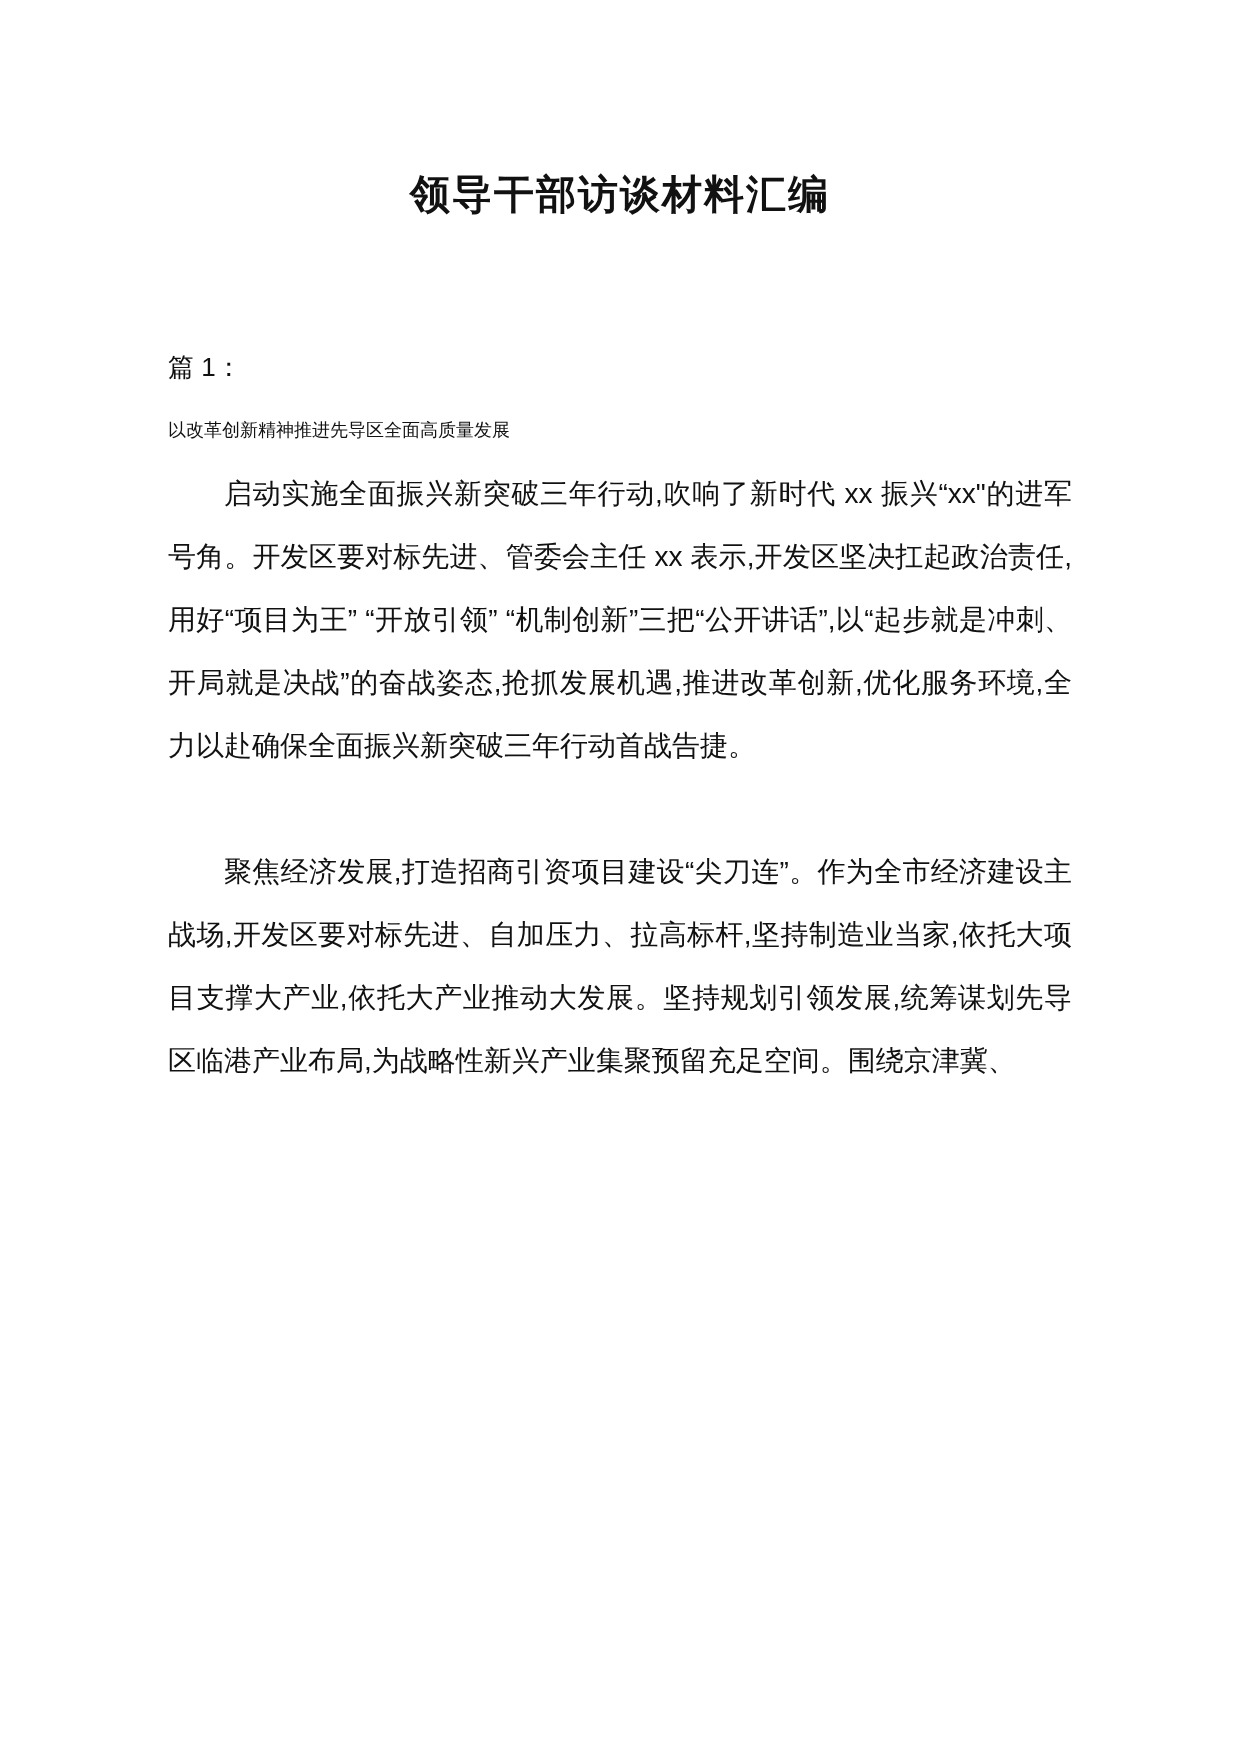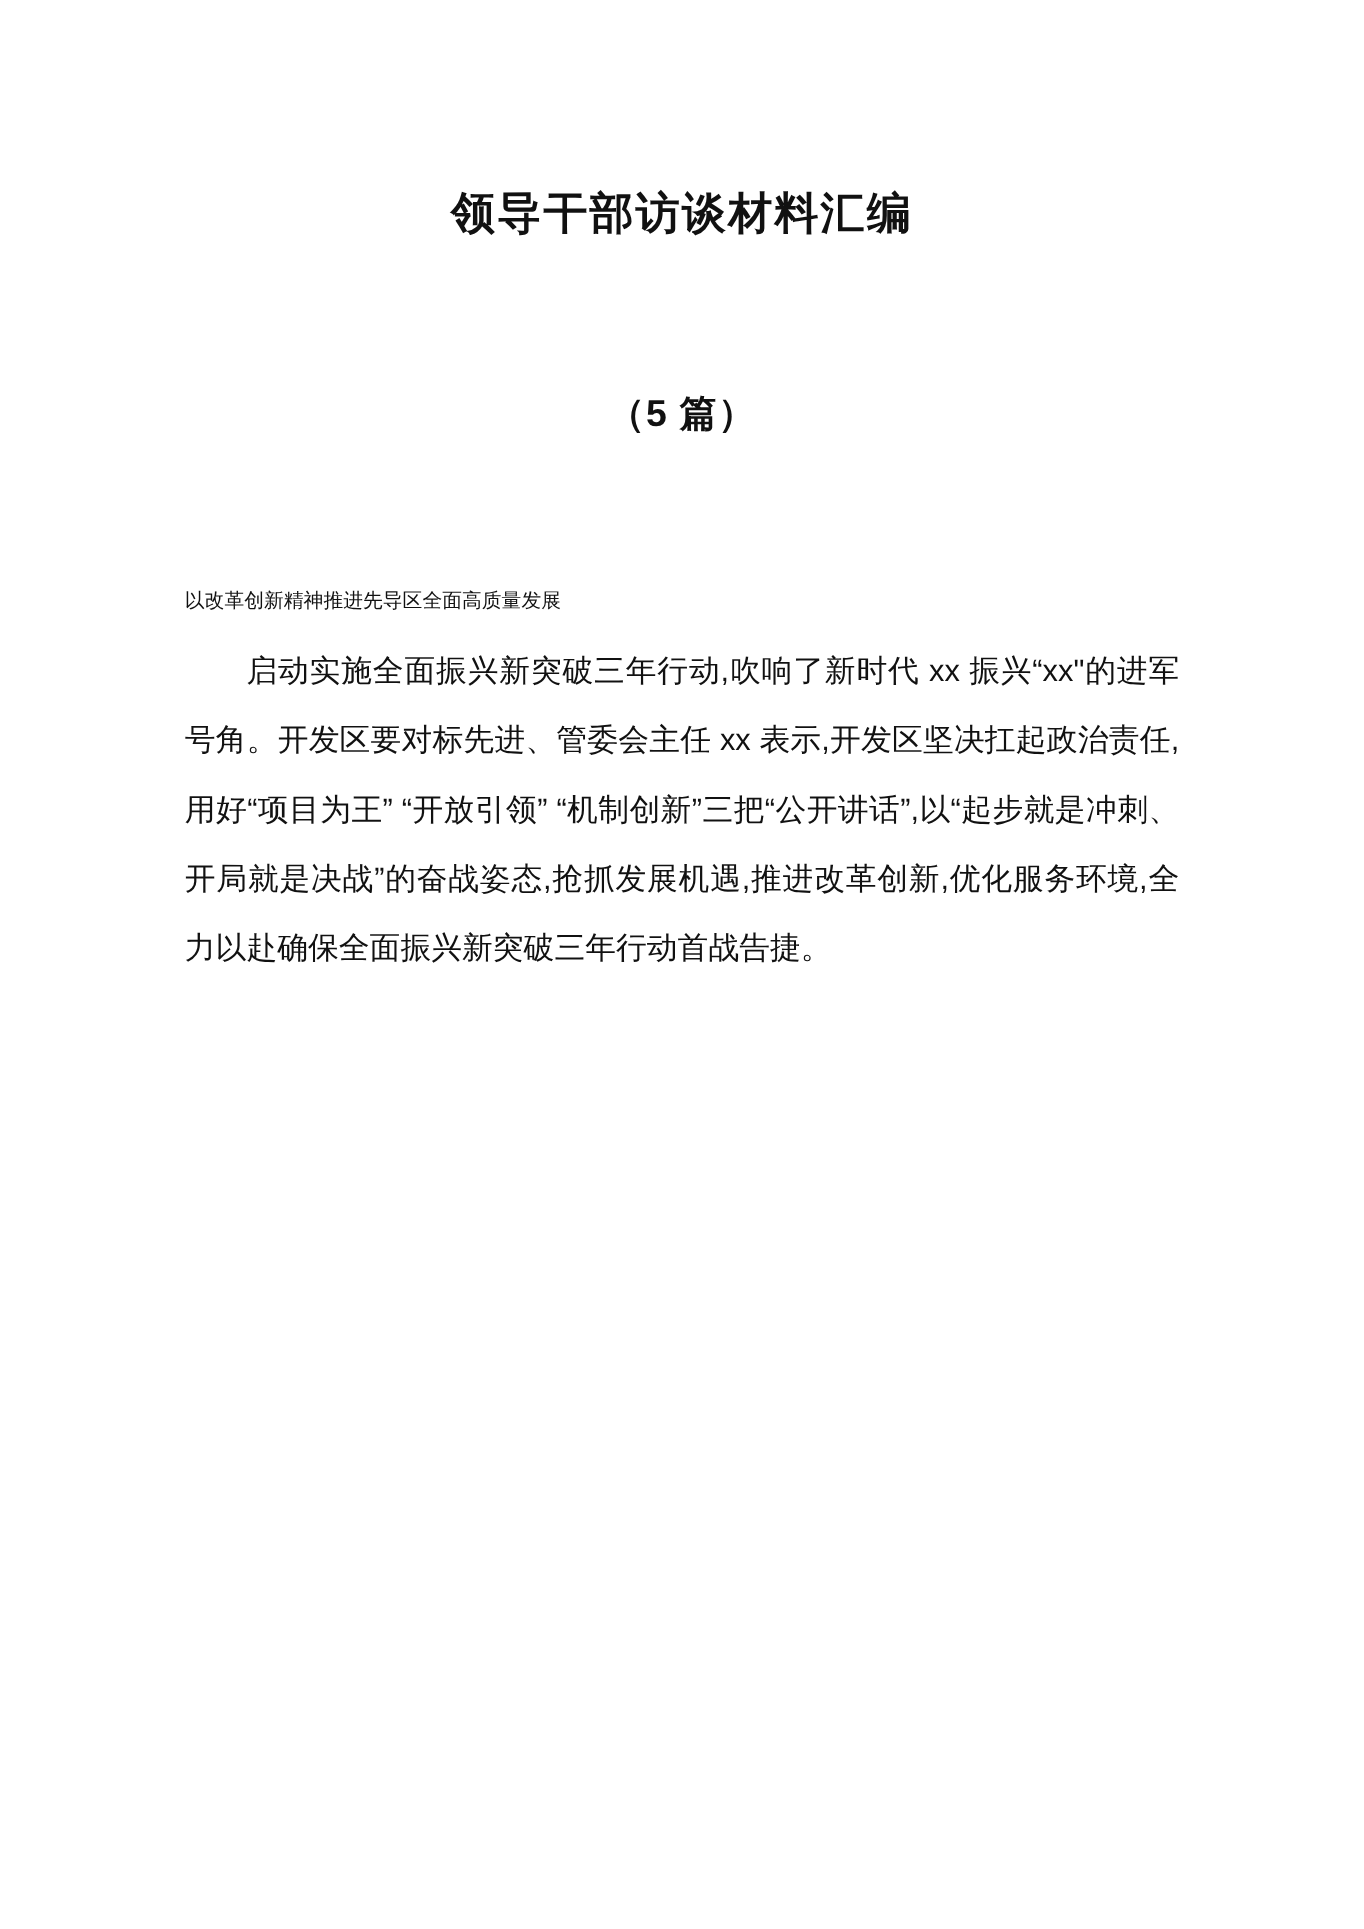--- a/index.html
+++ b/index.html
@@ -59,22 +59,23 @@
   .para.spaced {
     margin-top: 63px;
   }
 </style>
 </head>
 <body>
 
 <div class="page">
   <h1 class="doc-title">领导干部访谈材料汇编</h1>
 
-  <h2 class="doc-count">（5 篇）</h2>
 
   <div class="doc-body">
+    <p class="article-label">篇 1：</p>
 
     <p class="article-heading">以改革创新精神推进先导区全面高质量发展</p>
 
     <p class="para">启动实施全面振兴新突破三年行动,吹响了新时代 xx 振兴“xx"的进军号角。开发区要对标先进、管委会主任 xx 表示,开发区坚决扛起政治责任,用好“项目为王” “开放引领” “机制创新”三把“公开讲话”,以“起步就是冲刺、开局就是决战”的奋战姿态,抢抓发展机遇,推进改革创新,优化服务环境,全力以赴确保全面振兴新突破三年行动首战告捷。</p>
 
+    <p class="para spaced">聚焦经济发展,打造招商引资项目建设“尖刀连”。作为全市经济建设主战场,开发区要对标先进、自加压力、拉高标杆,坚持制造业当家,依托大项目支撑大产业,依托大产业推动大发展。坚持规划引领发展,统筹谋划先导区临港产业布局,为战略性新兴产业集聚预留充足空间。围绕京津冀、</p>
   </div>
 </div>
 
 </body></html>

